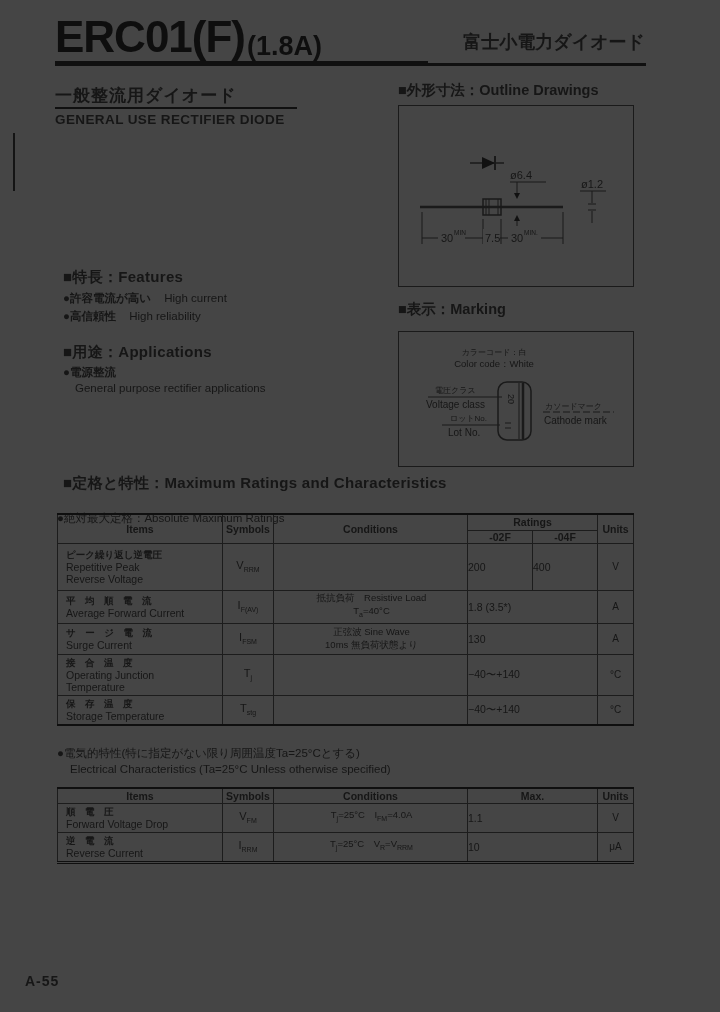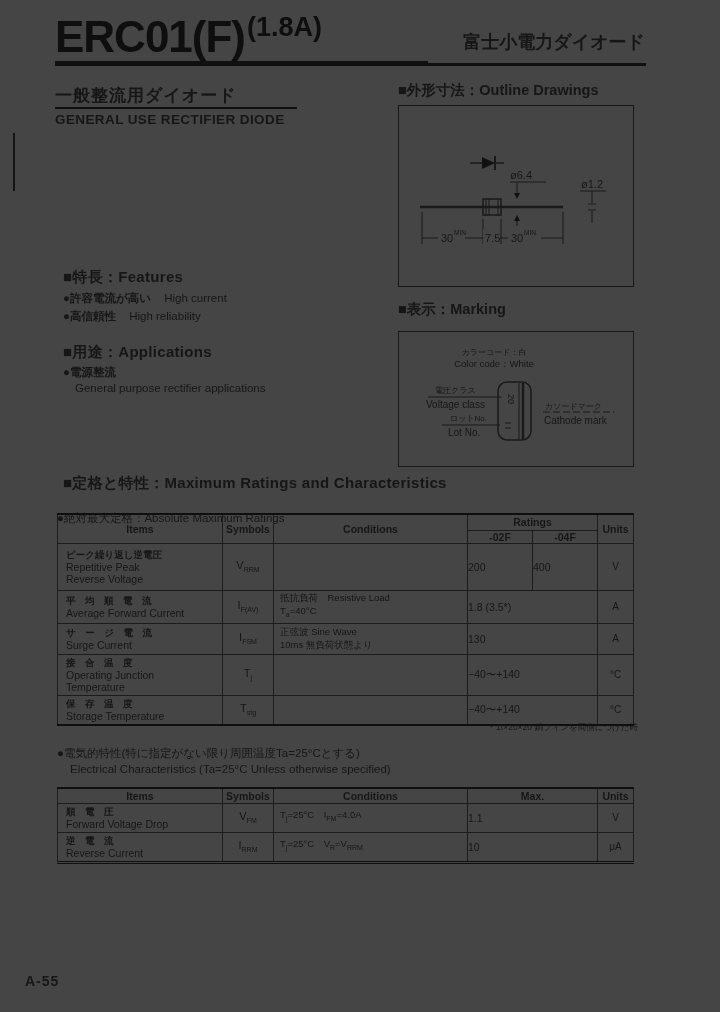--- a/index.html
+++ b/index.html
@@ -4,21 +4,21 @@
 <style>
   html,body{margin:0;padding:0;}
   body{
     width:720px;height:1012px;position:relative;overflow:hidden;
     background:#454545;color:#161616;
     font-family:"Liberation Sans","DejaVu Sans",sans-serif;
   }
   .abs{position:absolute;}
   .bold{font-weight:bold;}
   
-  .title-row{left:55px;top:12px;display:flex;align-items:flex-start;color:#0e0e0e;}
+  .title-row{left:55px;top:12px;display:flex;align-items:flex-end;color:#0e0e0e;}
   .part-no{font-size:44px;font-weight:bold;letter-spacing:-1px;}
   .amp{font-size:27px;font-weight:bold;margin-left:2px;}
   .brand{left:398px;top:30px;width:247px;text-align:right;font-size:18px;font-weight:bold;}
   .rule{background:#101010;}
   .sub-jp{left:55px;top:84px;font-size:17px;font-weight:bold;letter-spacing:1px;}
   .sub-en{left:55px;top:112px;font-size:13.5px;font-weight:bold;letter-spacing:0.4px;}
   .sec-head{font-size:15px;font-weight:bold;letter-spacing:0.3px;}
   .sec-head-sm{font-size:14.5px;font-weight:bold;}
   .bullet{font-size:11.5px;}
   .bullet .en-part{margin-left:10px;}
@@ -29,21 +29,21 @@
   th{font-size:10.5px;font-weight:bold;text-align:center;}
   #t1{left:57px;top:513px;width:576px;border-top:2px solid #0f0f0f;border-bottom:2px solid #0f0f0f;}
   #t2{left:57px;top:787px;width:576px;border-top:2px solid #0f0f0f;border-bottom:3px double #0f0f0f;}
   tr.hdr1{height:16px;} tr.hdr2{height:12px;} #t2 tr.hdr1{height:15px;}
   .c-items{text-align:left;padding:2px 4px 2px 8px;vertical-align:middle;}
   .c-items .jp{font-size:9.5px;line-height:12px;}
   .c-items .en{font-size:10.5px;line-height:12px;}
   .c-sym{text-align:center;font-size:11px;vertical-align:middle;}
   sub.sb{font-size:7px;}
   .c-cond{text-align:left;padding:1px 4px 1px 6px;vertical-align:middle;}
-  .cond-line{font-size:9.5px;line-height:12.5px;}
+  .cond-line{font-size:9.5px;line-height:12.5px;text-align:center;}
   .c-val{text-align:left;font-size:10.5px;vertical-align:middle;}
   .c-unit{text-align:center;font-size:10px;vertical-align:middle;}
   .footnote{left:295px;top:721px;width:343px;text-align:right;font-size:8.5px;line-height:12px;}
   .footnote .fn2{padding-right:12px;}
   .pageno{left:25px;top:973px;font-size:14px;font-weight:bold;letter-spacing:1px;}
   svg text{fill:#161616;font-family:"Liberation Sans","DejaVu Sans",sans-serif;}
   svg .ln{stroke:#1a1a1a;fill:none;}
   .artifact{left:13px;top:133px;width:2px;height:58px;background:#141414;}
 </style>
 </head>
@@ -234,21 +234,20 @@
           <div class="en">Storage Temperature</div>
         </td>
         <td class="c-sym"><span>T</span><sub class="sb">stg</sub></td>
         <td class="c-cond"></td>
         <td class="c-val" colspan="2">−40〜+140</td>
         <td class="c-unit">°C</td>
       </tr>
     </tbody>
 </table>
 <div class="abs footnote">
-  <div>＊1t×20×20 銅フィンを両側につけた時</div>
 </div>
 
 <div class="abs note-sub" style="left:57px;top:746px;">●電気的特性(特に指定がない限り周囲温度Ta=25°Cとする)</div>
 <div class="abs note-sub" style="left:70px;top:763px;">Electrical Characteristics (Ta=25°C Unless otherwise specified)</div>
 
 <table id="t2">
   <colgroup>
     <col style="width:165px">
       <col style="width:51px">
       <col style="width:194px">

